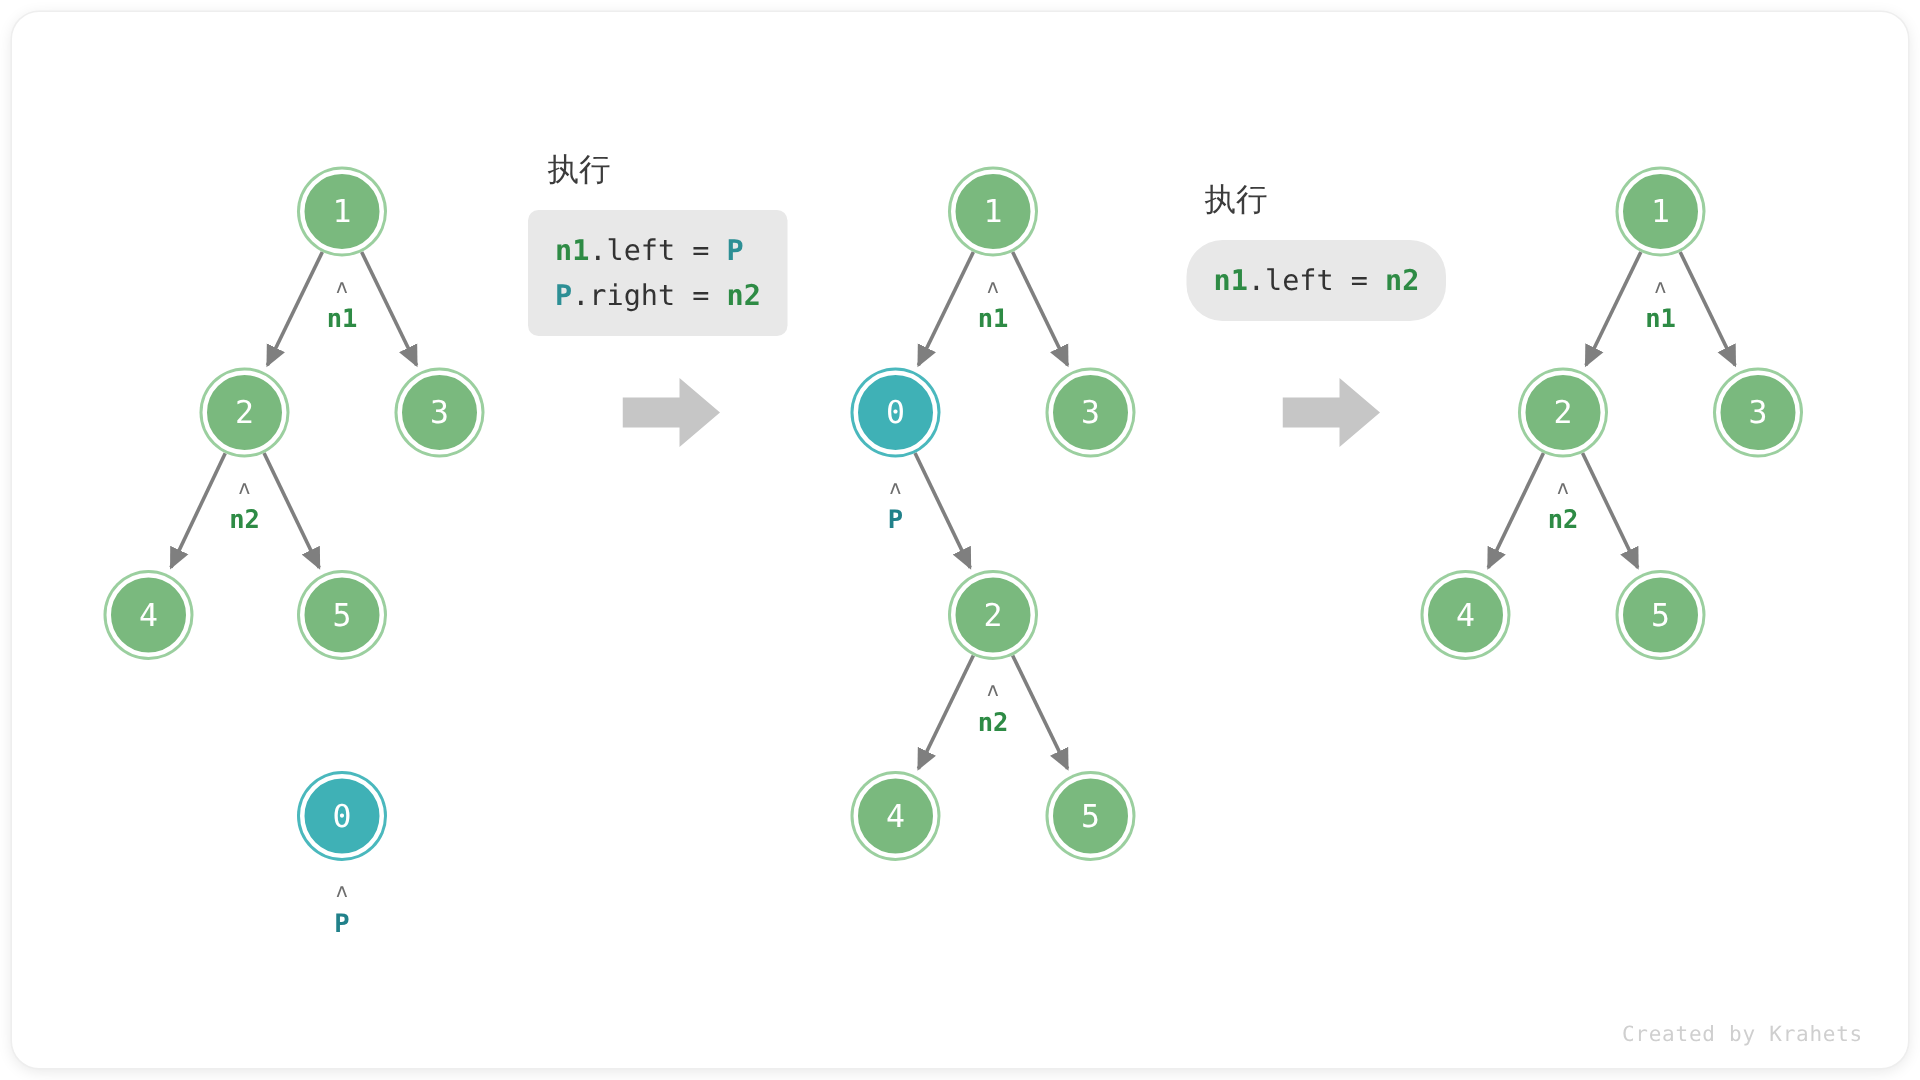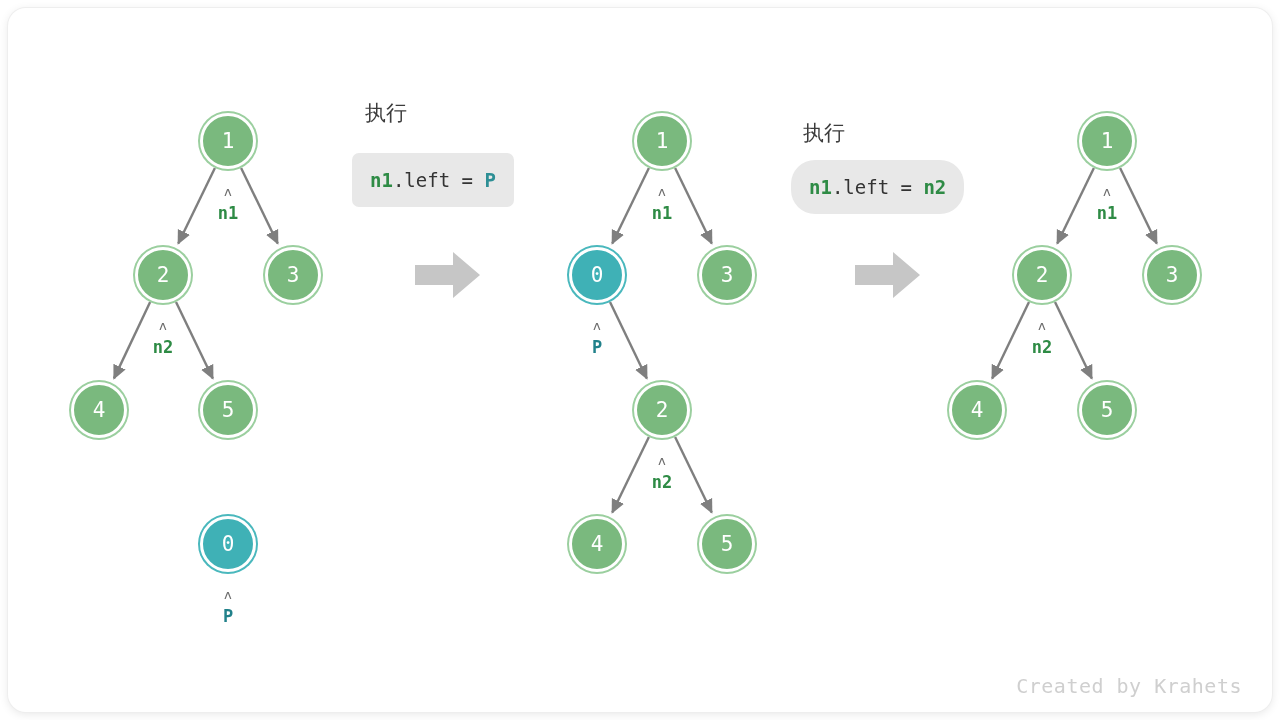--- a/index.html
+++ b/index.html
@@ -130,21 +130,21 @@
     position: absolute;
     z-index: 5;
   }
 
   
   .watermark {
     position: absolute;
     right: 38px;
     bottom: 22px;
     font-family: "DejaVu Sans Mono", monospace;
-    font-size: 20px;
+    font-size: 14px;
     color: #cfcfcf;
     letter-spacing: 0.5px;
     z-index: 6;
   }
 </style>
 </head>
 <body>
 
 <div id="canvas">
   <div class="card"></div>
@@ -219,21 +219,21 @@
         <span class="name g">n1</span>
       </div>
       <div class="ptr" style="left: 1012px; top: 320px;">
         <span class="caret">ʌ</span>
         <span class="name g">n2</span>
       </div>
     </div>
 
   <div class="caption" style="left:365px; top:99px;">执行</div>
 
-  <div class="codeblock" id="code-1" style="left:352px; top:140px;margin-top:13px;"><div><span class="tok-n">n1</span><span class="tok-plain">.left = </span><span class="tok-p">P</span></div></div>
+  <div class="codeblock" id="code-1" style="left:352px; top:140px;"><div><span class="tok-n">n1</span><span class="tok-plain">.left = </span><span class="tok-p">P</span></div><div><span class="tok-p">P</span><span class="tok-plain">.right = </span><span class="tok-n">n2</span></div></div>
 
   <div class="caption" style="left:803px; top:119px;">执行</div>
 
   <div class="codeblock" id="code-2" style="left:791px; top:160px;border-radius:24px;"><div><span class="tok-n">n1</span><span class="tok-plain">.left = </span><span class="tok-n">n2</span></div></div>
 
   <svg class="blockarrow" style="left:415px; top:252px;" width="65" height="46" viewBox="0 0 65 46">
     <path d="M0,13 L38,13 L38,0 L65,23 L38,46 L38,33 L0,33 Z" fill="#c6c6c6"></path>
   </svg>
   <svg class="blockarrow" style="left:855px; top:252px;" width="65" height="46" viewBox="0 0 65 46">
     <path d="M0,13 L38,13 L38,0 L65,23 L38,46 L38,33 L0,33 Z" fill="#c6c6c6"></path>

